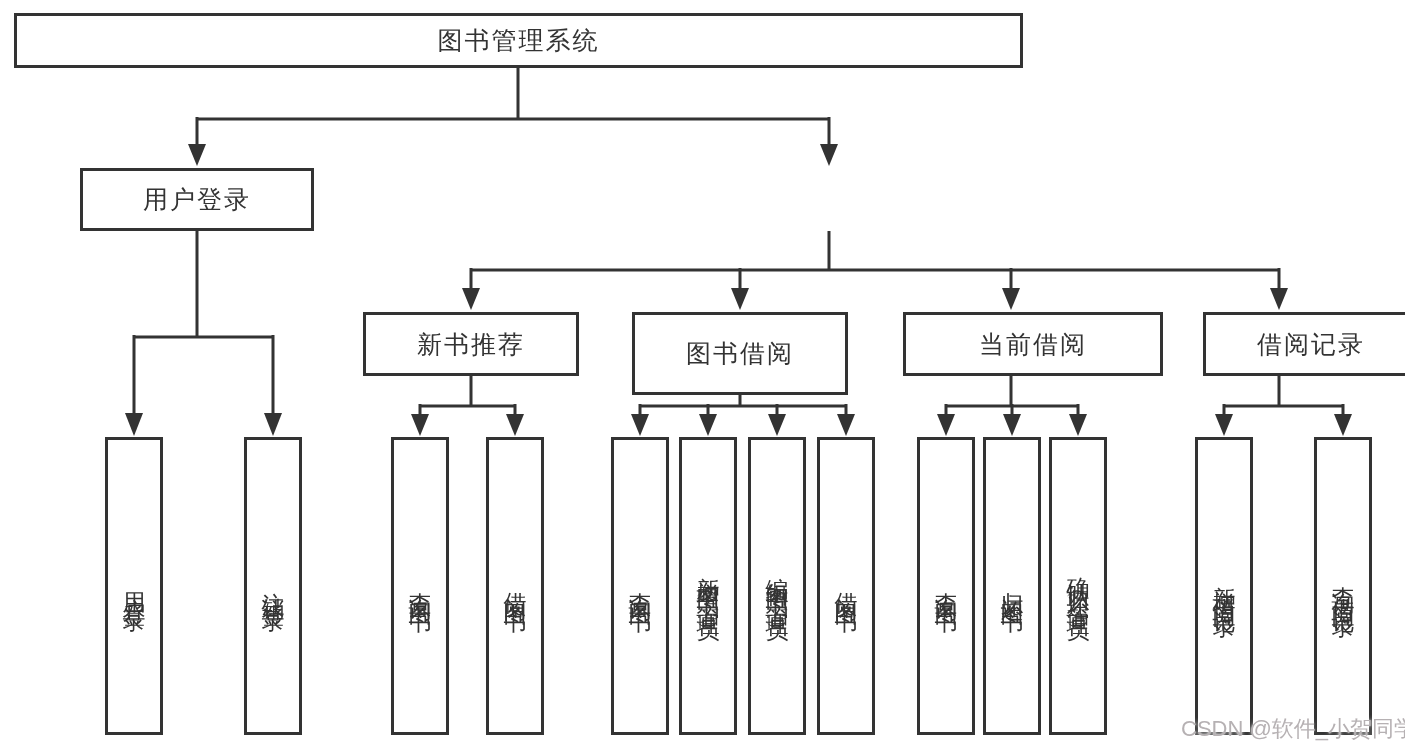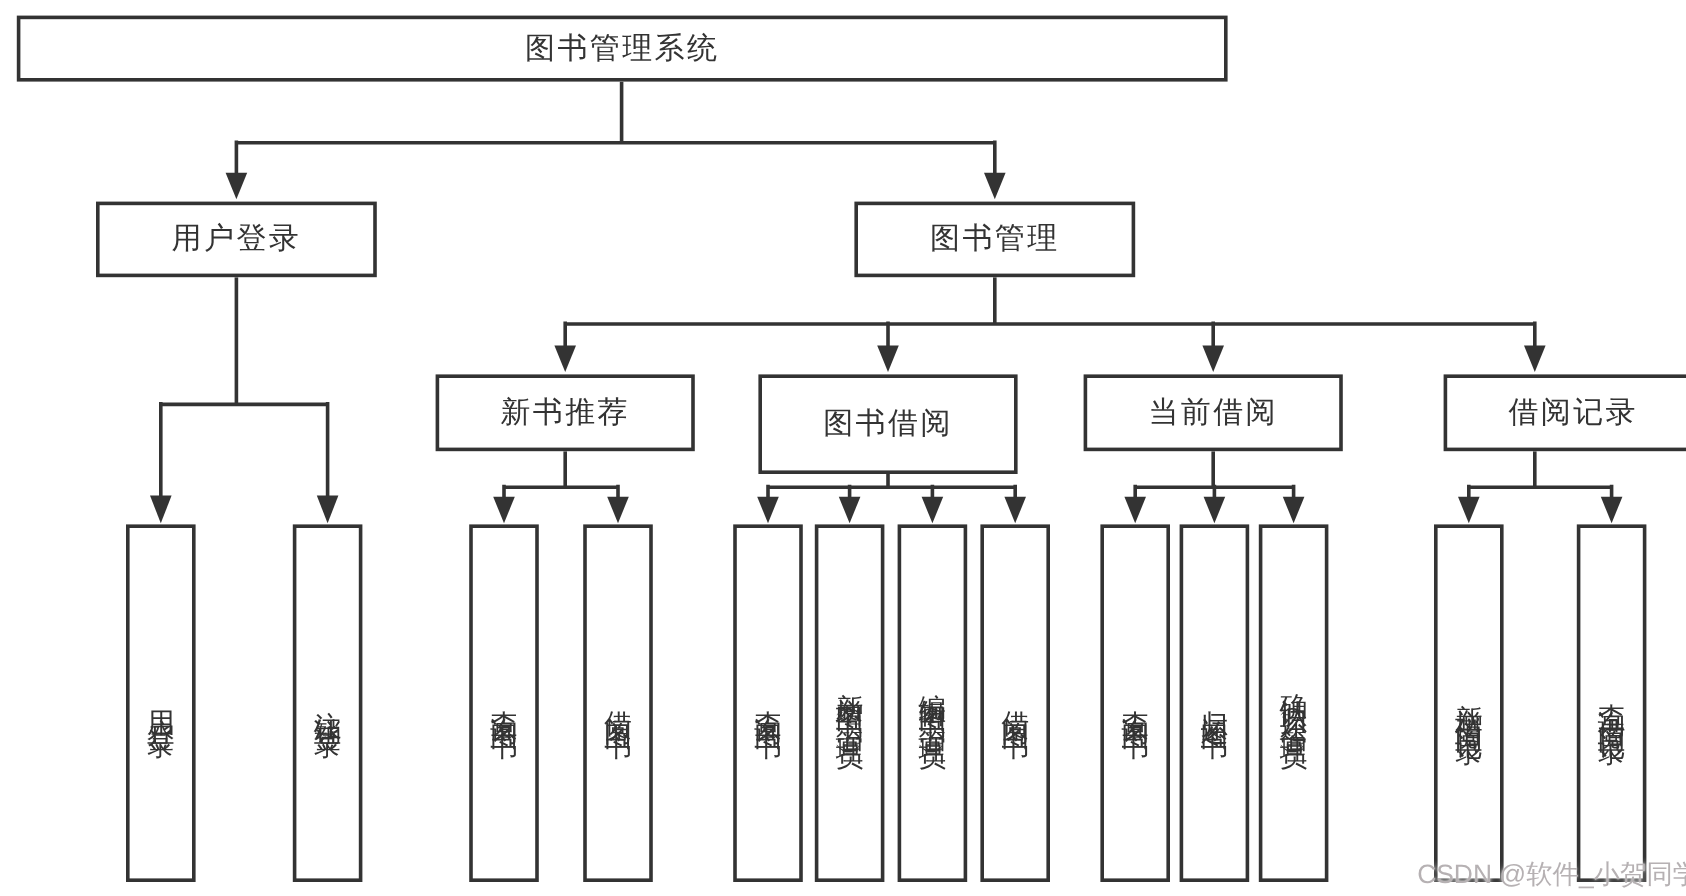--- a/index.html
+++ b/index.html
@@ -101,31 +101,28 @@
     </g>
   </svg>
 
   <div class="box h" style="left:14px;top:13px;width:1009px;height:55px;">
     <span class="lbl">图书管理系统</span>
   </div>
 
   <div class="box h" style="left:80px;top:168px;width:234px;height:63px;">
     <span class="lbl">用户登录</span>
   </div>
-  <div class="box h" style="left:712px;top:168px;width:234px;height:63px;">
-    <span class="lbl">图书管理</span>
-  </div>
 
   <div class="box h" style="left:363px;top:312px;width:216px;height:64px;font-family:Liberation Serif, serif;">
     <span class="lbl">新书推荐</span>
   </div>
   <div class="box h" style="left:632px;top:312px;width:216px;height:83px;">
     <span class="lbl">图书借阅</span>
   </div>
-  <div class="box h" style="left:903px;top:312px;width:216px;height:64px;">
+  <div class="box h" style="left:903px;top:312px;width:260px;height:64px;">
     <span class="lbl">当前借阅</span>
   </div>
   <div class="box h" style="left:1171px;top:312px;width:216px;height:64px;margin-left:32px;">
     <span class="lbl">借阅记录</span>
   </div>
 
   <div class="box v" style="left:105px;top:437px;width:58px;height:298px;">
     <span class="lbl">用户登录</span>
   </div>
   <div class="box v" style="left:244px;top:437px;width:58px;height:298px;">

